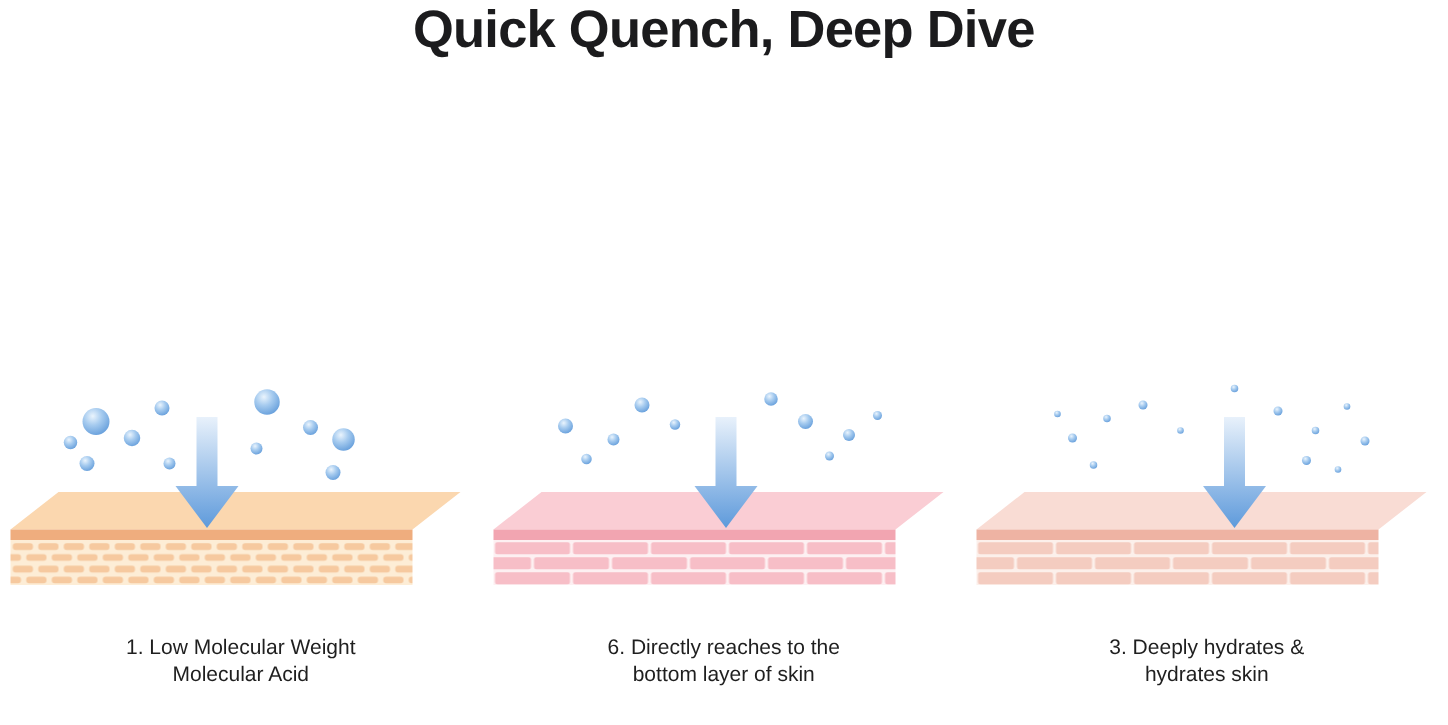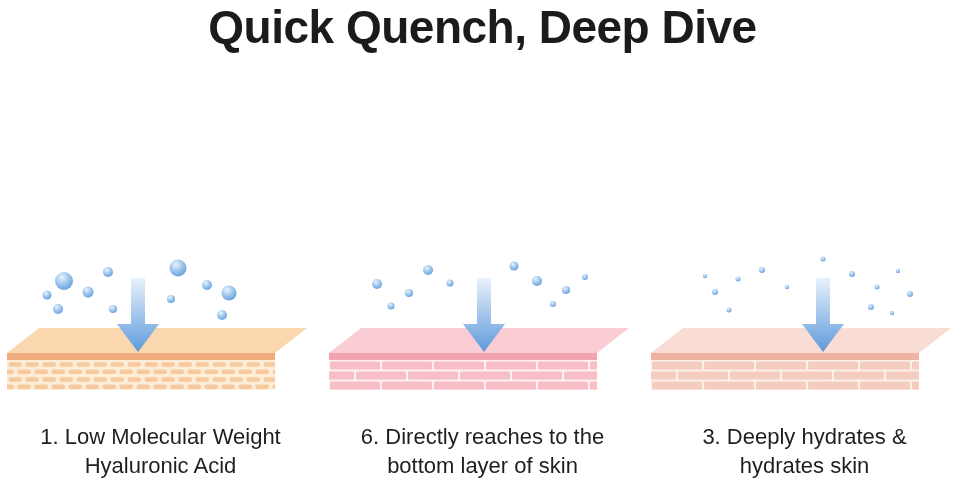--- a/index.html
+++ b/index.html
@@ -2,33 +2,33 @@
 <html style="--title-color: #1B1B1D; --caption-color: #1F1F1F; --drop-hi: #EAF4FD; --drop-mid: #A6CBEF; --drop-dark: #659EDB; --arrow-top: #E8F1FB; --arrow-bottom: #5E9ADB; --slab1-top: #FBD7AF; --slab1-rim: #EFAD7E; --slab1-face: #FDEDD6; --slab1-brick: #F6C99F; --slab2-top: #FACDD4; --slab2-rim: #F2A5B1; --slab2-face: #FDF0F2; --slab2-brick: #F7BEC7; --slab3-top: #F9DCD4; --slab3-rim: #EEB3A3; --slab3-face: #FCF0EB; --slab3-brick: #F4CCC0;"><head>
 <meta charset="utf-8">
 <style>
   html,body{margin:0;padding:0;background:#ffffff;}
   .canvas{
     position:relative;width:965px;height:483px;background:#ffffff;
     font-family:"Liberation Sans",sans-serif;overflow:hidden;
   }
   .title{
     position:absolute;top:0px;left:0;width:100%;margin:0;
-    text-align:center;font-size:46px;font-weight:bold;letter-spacing:-0.5px;
+    text-align:center;font-size:35px;font-weight:bold;letter-spacing:-0.5px;
     color:var(--title-color,#1b1b1d);
   }
   .panels{
     position:absolute;top:232px;left:0;width:100%;
     display:flex;justify-content:space-between;
   }
   .panel{
     width:321px;margin:0;display:flex;flex-direction:column;align-items:center;
   }
   .panel svg{display:block;}
   .caption{
-    margin-top:15px;font-size:22px;line-height:1.32;
+    margin-top:15px;font-size:14px;line-height:1.32;
     color:var(--caption-color,#1f1f1f);text-align:center;
   }
 </style>
 </head>
 <body>
 
 <svg width="0" height="0" style="position:absolute" aria-hidden="true">
   <defs>
     <radialGradient id="dropGrad" cx="38%" cy="30%" r="75%">
       <stop offset="0%" stop-color="var(--drop-hi,#EAF4FD)"></stop>
@@ -85,21 +85,21 @@
           <circle cx="177" cy="36" r="8.5" fill="url(#dropGrad)"></circle>
           <circle cx="206" cy="53" r="5" fill="url(#dropGrad)"></circle>
           <circle cx="228" cy="61" r="7.5" fill="url(#dropGrad)"></circle>
           <circle cx="170" cy="67" r="4" fill="url(#dropGrad)"></circle>
           <circle cx="221" cy="83" r="5" fill="url(#dropGrad)"></circle>
         </g>
         <path d="M130,46 h14 v46 h14 l-21,28 -21,-28 h14 z" fill="url(#arrowGrad)"></path>
       </svg>
       <figcaption class="caption">
         <div>1. Low Molecular Weight</div>
-        <div>Hyaluronic Acid</div>
+        <div>Molecular Acid</div>
       </figcaption>
     </figure>
 
     <figure class="panel">
       <svg width="320" height="175" viewBox="0 0 320 175">
         <g>
           <polygon points="38,96 306,96 274,121 6,121" fill="var(--slab2-top,#FACDD4)"></polygon>
           <polygon points="6,121 274,121 274,128 6,128" fill="var(--slab2-rim,#F2A5B1)"></polygon>
           <polygon points="6,128 274,128 274,158 6,158" fill="url(#brick2)"></polygon>
         </g>

